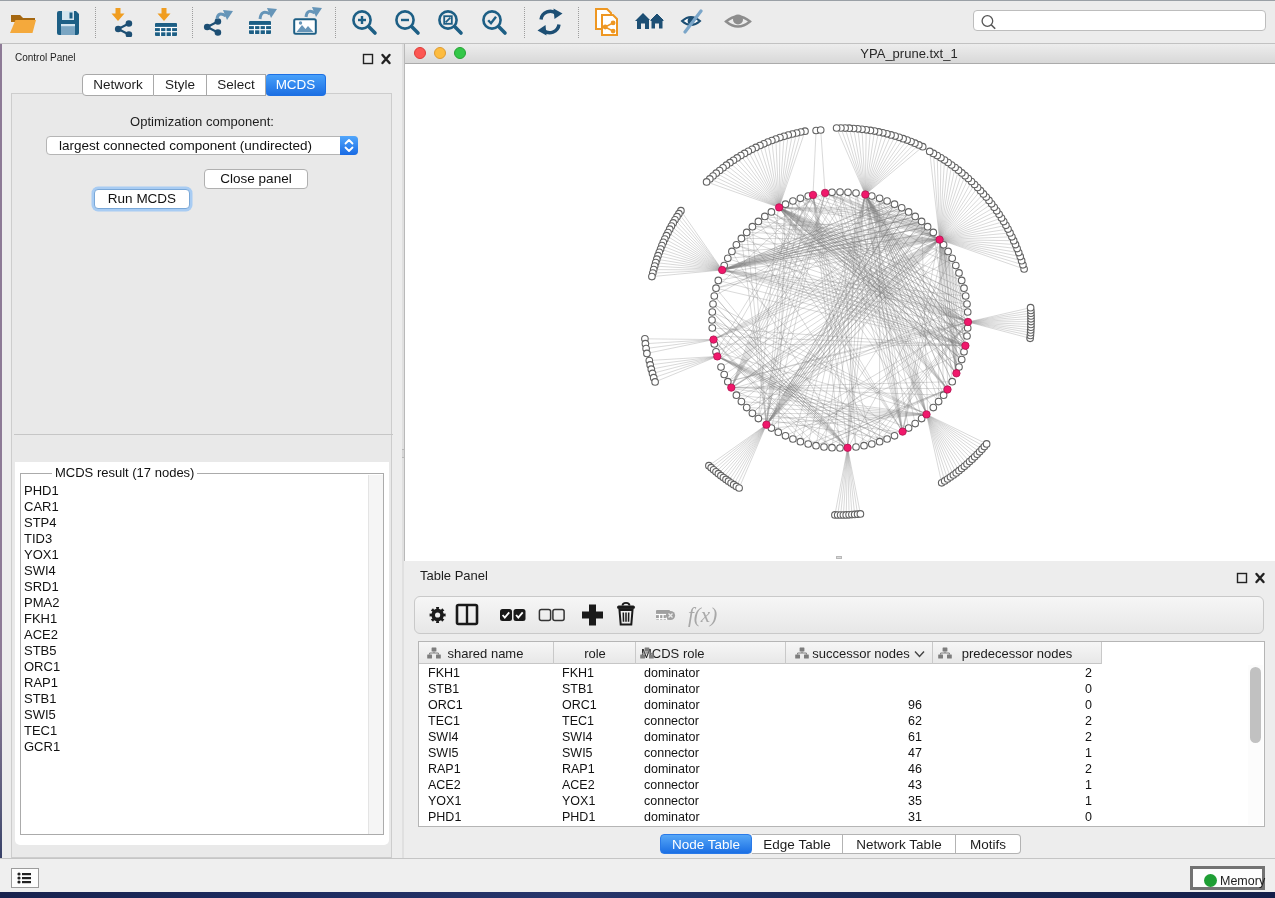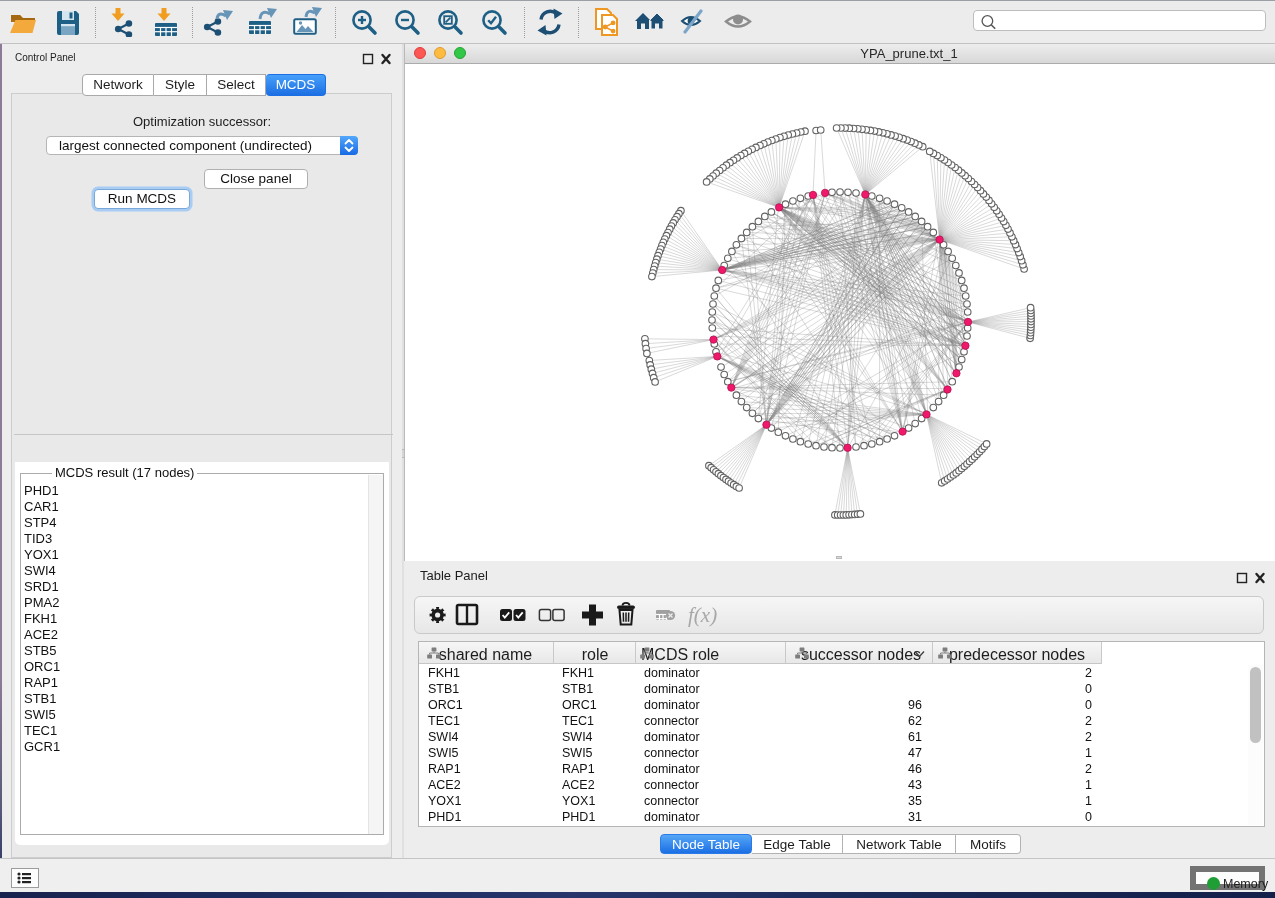--- a/index.html
+++ b/index.html
@@ -40,41 +40,41 @@
 .tl { position:absolute; top:3px; width:12px; height:12px; border-radius:50%; }
 
 #vsplit { left:402px; top:44px; width:2px; height:814px; background:#e0e0e0; }
 #hsplit { left:404px; top:552px; width:871px; height:9px; background:transparent; }
 #hsplit .grip { position:absolute; left:432px; top:4px; width:6px; height:3px; background:#d9d9d9; border:1px solid #b9b9b9; }
 
 #tpanel { left:404px; top:561px; width:871px; height:297px; background:#ededed; }
 #tpanel .title { position:absolute; left:16px; top:7px; font-size:13px; color:#1d1d1d; }
 #ttoolbar { position:absolute; left:10px; top:35px; width:850px; height:38px; background:linear-gradient(#f6f6f6,#e7e7e7); border:1px solid #c9c9c9; border-radius:6px; }
 #ttable { position:absolute; left:14px; top:80px; width:847px; height:186px; background:#fff; border:1px solid #b5b5b5; }
-#thead { position:absolute; left:0; top:0; width:845px; height:22px; font-size:16px; color:#1d1d1d; }
+#thead { position:absolute; left:0; top:0; width:845px; height:22px; font-size:13px; color:#1d1d1d; }
 #theadbg { position:absolute; left:0; top:0; width:683px; height:22px; background:linear-gradient(#f6f6f6,#e8e8e8); border-bottom:1px solid #c6c6c6; border-right:1px solid #c9c9c9; }
 .hcell { position:absolute; top:0; height:22px; border-right:1px solid #c9c9c9; }
 .trow { position:absolute; left:0; width:845px; height:16px; font-size:12.5px; color:#111; }
 .c0 { position:absolute; left:9px; top:1px; }
 .c1 { position:absolute; left:143px; top:1px; }
 .c2 { position:absolute; left:225px; top:1px; }
 .c3 { position:absolute; left:364px; width:139px; top:1px; text-align:right;margin-top:32px; }
 .c4 { position:absolute; left:512px; width:161px; top:1px; text-align:right; }
 #vscroll { position:absolute; right:1px; top:23px; width:15px; bottom:1px; background:#fcfcfc; }
 #vthumb { position:absolute; left:2px; top:2px; width:11px; height:76px; background:#c1c1c1; border-radius:6px; }
 
 .btabs { position:absolute; left:256px; top:273px; height:20px; display:flex; font-size:13.5px; }
 .btab { background:#fff; border:1px solid #b3b3b3; border-left:none; line-height:19px; color:#1d1d1d; text-align:center; box-sizing:border-box; }
 .btab.first { border-left:1px solid #b3b3b3; border-radius:4px 0 0 4px; }
 .btab.last { border-radius:0 4px 4px 0; }
 .btab.sel { background:linear-gradient(#56a7f7,#1b6fe4); color:#fff; border-color:#2a7ae8; border-radius:4px; }
 
 #statusbar { left:0; top:858px; width:1275px; height:34px; background:#efefef; border-top:1px solid #c5c5c5; }
 #listbtn { position:absolute; left:11px; top:9px; width:28px; height:20px; background:#fdfdfd; border:1px solid #9c9c9c; }
-#membtn { position:absolute; left:1190px; top:7px; width:75px; height:24px; background:#fdfdfd; border:6px solid #737373; font-size:13px; color:#1d1d1d; }
+#membtn { position:absolute; left:1190px; top:7px; width:75px; height:24px; background:#fdfdfd; border:3px solid #737373; font-size:13px; color:#1d1d1d; }
 #membtn .dot { position:absolute; left:11px; top:5px; width:13px; height:13px; border-radius:50%; background:#1e9e34; }
 #membtn .lbl { position:absolute; left:27px; top:5px; font-size:12.5px; }
 
 #desktop { left:0; top:892px; width:1275px; height:6px; background:linear-gradient(90deg,#18224e,#1c2a5e 20%,#27356b 45%,#1a2857 70%,#141f4a); }
 </style>
 </head>
 <body>
 <div class="abs" id="toolbar">
     <svg class="abs" style="left:8px;top:6px" width="30" height="30" viewBox="0 0 30 30">
       <path d="M3 8 h9 l3 3 h12 v4 H3 z" fill="#b26f10"></path>
@@ -215,21 +215,21 @@
 
 <div class="abs" id="cpanel">
   <div class="title">Control Panel</div>
   <div id="cpbox"></div>
   <div class="tabs">
     <div class="tab first" style="width:72px">Network</div>
       <div class="tab" style="width:53px">Style</div>
       <div class="tab" style="width:59px">Select</div>
       <div class="tab sel" style="width:60px">MCDS</div>
   </div>
-  <div class="optlabel">Optimization successor:</div>
+  <div class="optlabel">Optimization component:</div>
   <div id="combo">largest connected component (undirected)<span class="spin">
         <svg width="18" height="19" viewBox="0 0 18 19" style="position:absolute;left:0;top:0">
           <path d="M5.5 7.5 L9 4 L12.5 7.5 M5.5 11.5 L9 15 L12.5 11.5" fill="none" stroke="#fff" stroke-width="1.8" stroke-linejoin="round" stroke-linecap="round"></path>
         </svg>
       </span></div>
   <div class="btn" id="runbtn">Run MCDS</div>
   <div class="btn" id="closebtn">Close panel</div>
   <div style="position:absolute;left:12px;top:390px;width:379px;height:1px;background:#c6c6c6"></div>
   <div id="resultwhite">
     <div id="fieldset"></div>

